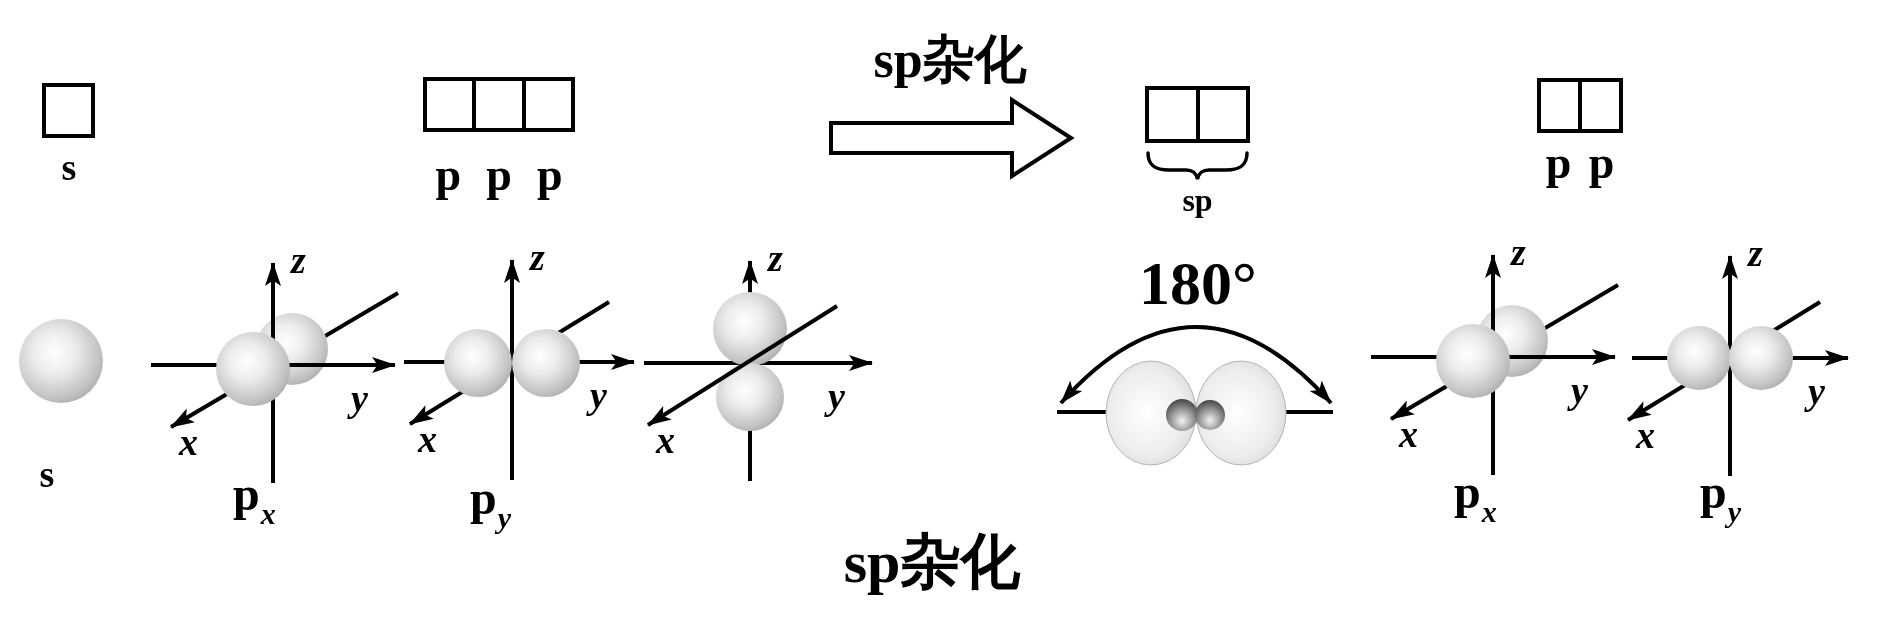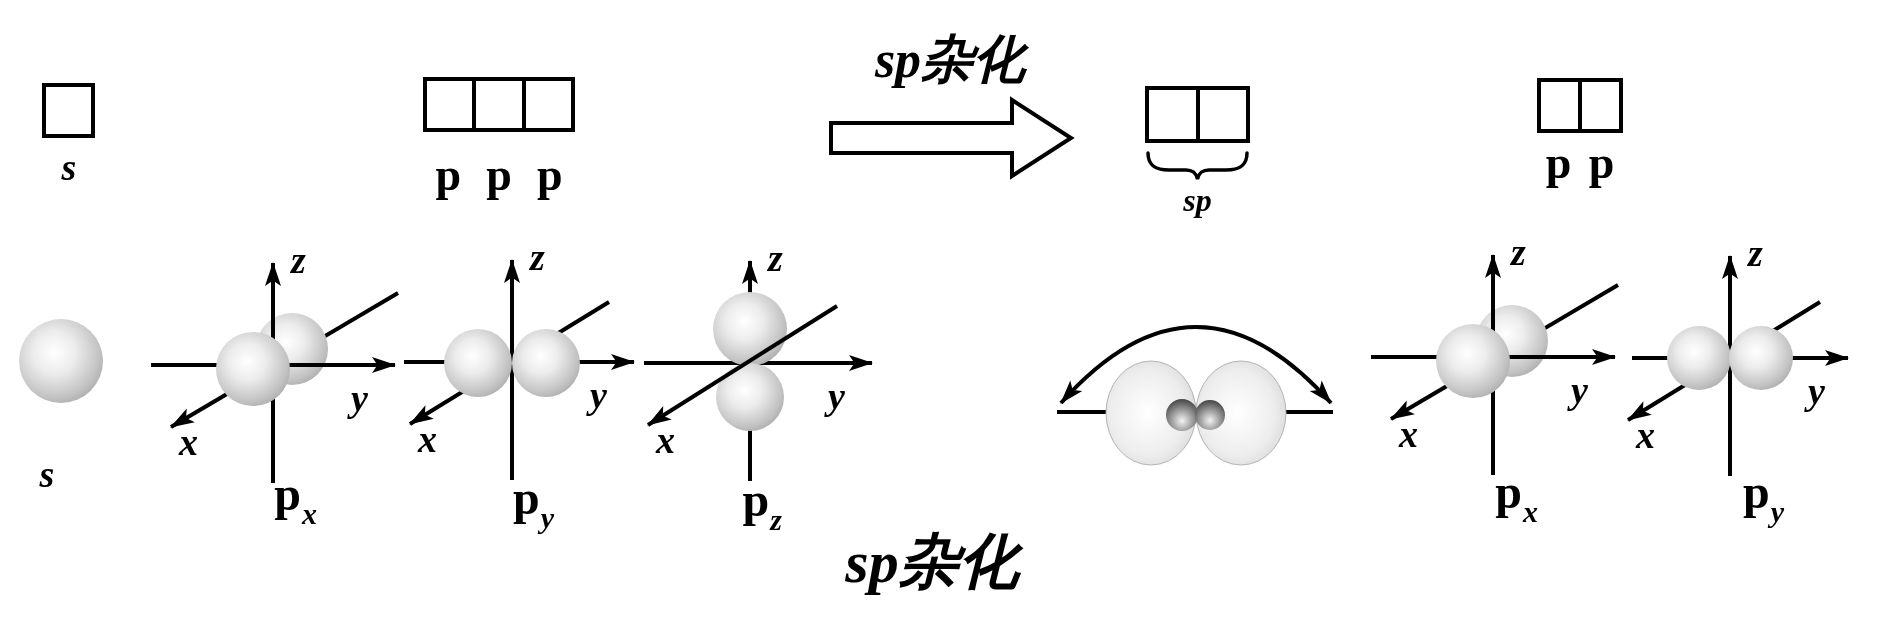--- a/index.html
+++ b/index.html
@@ -7,27 +7,27 @@
     position:relative; width:1890px; height:634px; background:#ffffff;
     font-family:"Liberation Serif","DejaVu Serif",serif; color:#000; overflow:hidden;
   }
   .abs { position:absolute; }
   
   .obox { position:absolute; border:4px solid #000; box-sizing:border-box;
           background:#fff; display:flex; }
   .obox .cell { flex:1; }
   .obox .divider { width:4px; background:#000; }
   
-  .lbl { position:absolute; text-align:center; font-weight:bold; line-height:1;font-style:italic; }
+  .lbl { position:absolute; text-align:center; font-weight:bold; line-height:1; }
   .boxlabels { position:absolute; display:flex; font-weight:bold; line-height:1; }
   .boxlabels span { flex:1; text-align:center; }
   .axis-label { font-family:"Liberation Serif","DejaVu Serif",serif;
                 font-style:italic; font-weight:bold; font-size:38px; fill:#000; }
   .olabel { position:absolute; font-weight:bold; font-size:48px; line-height:1;
-            text-align:right; }
+            text-align:left; }
   .olabel .sub { font-size:30px; font-style:italic; vertical-align:-14px; margin-left:1px; }
   .axln { stroke:#000; stroke-width:4; }
   .thickln { stroke:#000; stroke-width:4; fill:none; }
 </style>
 </head>
 <body>
 
 <div id="stage">
 
   <svg width="0" height="0" style="position:absolute">
@@ -131,24 +131,22 @@
   <svg class="abs" style="left:622px;top:241px" width="270" height="250" viewBox="0 0 270 250">
     <line x1="128" y1="240" x2="128" y2="20" class="axln" marker-end="url(#dart)"></line>
     <line x1="22" y1="122" x2="250" y2="122" class="axln" marker-end="url(#dart)"></line>
     <circle cx="128" cy="88" r="37" fill="url(#gSphere)"></circle>
     <circle cx="128" cy="156" r="34" fill="url(#gSphere)"></circle>
     <line x1="215" y1="65" x2="26" y2="184" class="axln" marker-end="url(#dart)"></line>
     <text x="146" y="30" class="axis-label">z</text>
     <text x="206" y="168" class="axis-label">y</text>
     <text x="34" y="212" class="axis-label">x</text>
   </svg>
-  <div class="olabel" style="left:698px;top:476px;width:84px">
-    <span>p</span><span class="sub">z</span>
-  </div>
 
+  <div class="lbl" style="left:1128px;top:252px;width:140px;font-size:62px">180°</div>
   <svg class="abs" style="left:1045px;top:250px" width="300" height="230" viewBox="0 0 300 230">
     <line x1="12" y1="162" x2="288" y2="162" class="axln"></line>
     <ellipse cx="106" cy="163" rx="45" ry="52" fill="url(#gLobe)" stroke="#b5b5b5" stroke-width="1"></ellipse>
     <ellipse cx="196" cy="163" rx="45" ry="52" fill="url(#gLobe)" stroke="#b5b5b5" stroke-width="1"></ellipse>
     <circle cx="137" cy="165" r="16" fill="url(#gDark)"></circle>
     <circle cx="165" cy="165" r="15" fill="url(#gDark)"></circle>
     <path d="M16,153 Q151,1 286,153" class="thickln" marker-start="url(#dart)" marker-end="url(#dart)"></path>
   </svg>
 
   <svg class="abs" style="left:1365px;top:235px" width="270" height="250" viewBox="0 0 270 250">

